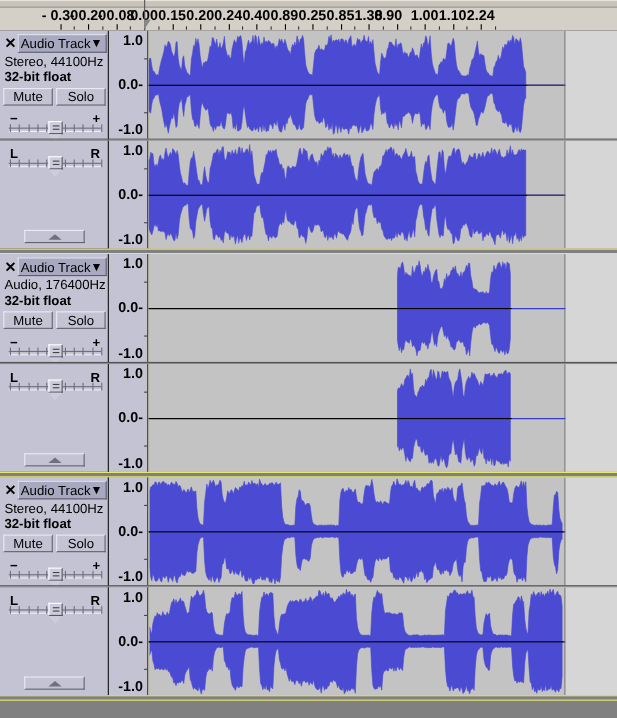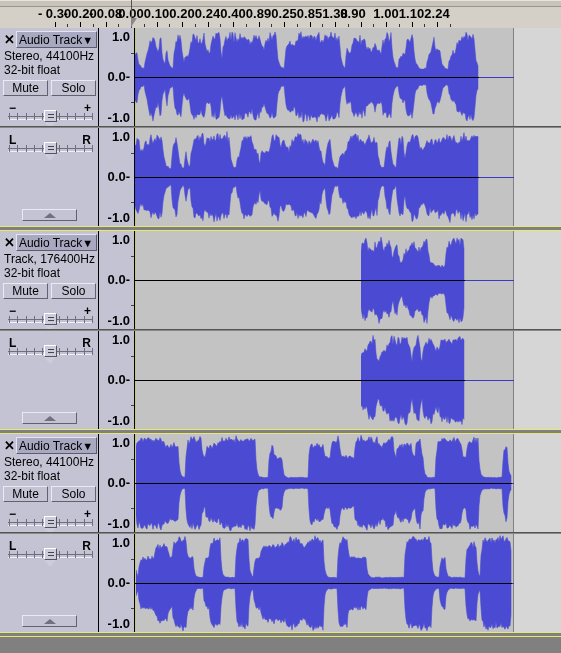--- a/index.html
+++ b/index.html
@@ -65,21 +65,21 @@
     border-right:1px solid #5c5c70;border-bottom:1px solid #5c5c70;
     display:flex;align-items:center;box-sizing:border-box;padding:0 2px;
   }
   .ttitle{font-size:12px;color:#000;flex:1;line-height:14px;white-space:nowrap;}
   .tcaret{font-size:11px;color:#000;line-height:14px;padding-right:1px;}
 
   .tinfo{
     position:absolute;left:4px;font-size:12px;color:#000;line-height:13px;white-space:nowrap;
   }
   .tinfo.l1{top:22px;}
-  .tinfo.l2{top:36px;}
+  .tinfo.l2{top:36px;font-weight:bold;}
 
   .msrow{position:absolute;left:3px;top:52px;width:93px;height:16px;display:flex;gap:3px;}
   .msbtn{
     flex:1;height:16px;background:#c3c3d4;
     border-top:1px solid #eaeaf4;border-left:1px solid #eaeaf4;
     border-right:1px solid #62626f;border-bottom:1px solid #62626f;
     font-size:12px;color:#000;display:flex;align-items:center;justify-content:center;
     box-sizing:border-box;line-height:14px;
   }
 
@@ -164,21 +164,21 @@
         <div class="rtick minor" style="left:67.3px"></div>
         <div class="rlabel" style="left:80.0px">- 0.20</div>
         <div class="rtick" style="left:80.0px"></div>
         <div class="rtick minor" style="left:92.8px"></div>
         <div class="rlabel" style="left:105.5px">- 0.08</div>
         <div class="rtick" style="left:105.5px"></div>
         <div class="rtick minor" style="left:118.3px"></div>
         <div class="rlabel" style="left:131.0px">0.00</div>
         <div class="rtick" style="left:131.0px"></div>
         <div class="rtick minor" style="left:143.8px"></div>
-        <div class="rlabel" style="left:156.5px">0.10</div>
+        <div class="rlabel" style="left:156.5px">0.15</div>
         <div class="rtick" style="left:156.5px"></div>
         <div class="rtick minor" style="left:169.3px"></div>
         <div class="rlabel" style="left:182.0px">0.20</div>
         <div class="rtick" style="left:182.0px"></div>
         <div class="rtick minor" style="left:194.8px"></div>
         <div class="rlabel" style="left:207.5px">0.24</div>
         <div class="rtick" style="left:207.5px"></div>
         <div class="rtick minor" style="left:220.3px"></div>
         <div class="rlabel" style="left:233.0px">0.40</div>
         <div class="rtick" style="left:233.0px"></div>
@@ -326,21 +326,21 @@
         <div class="track" style="position:absolute;left:0;top:203px;height:203px">
           <div class="tpanel" style="height:199px">
             <div class="tpanel-inner">
               <div class="titlebar">
                 <div class="closebtn">✕</div>
                 <div class="titlebox">
                   <span class="ttitle">Audio Track</span>
                   <span class="tcaret">▼</span>
                 </div>
               </div>
-              <div class="tinfo l1">Track, 176400Hz</div>
+              <div class="tinfo l1">Audio, 176400Hz</div>
               <div class="tinfo l2">32-bit float</div>
               <div class="msrow">
                 <div class="msbtn">Mute</div>
                 <div class="msbtn">Solo</div>
               </div>
               <div class="slider" style="top:76px">
                 <span class="sl-minus">−</span>
                 <span class="sl-plus">+</span>
                 <div class="strack"></div>
                 <div class="sticks">

